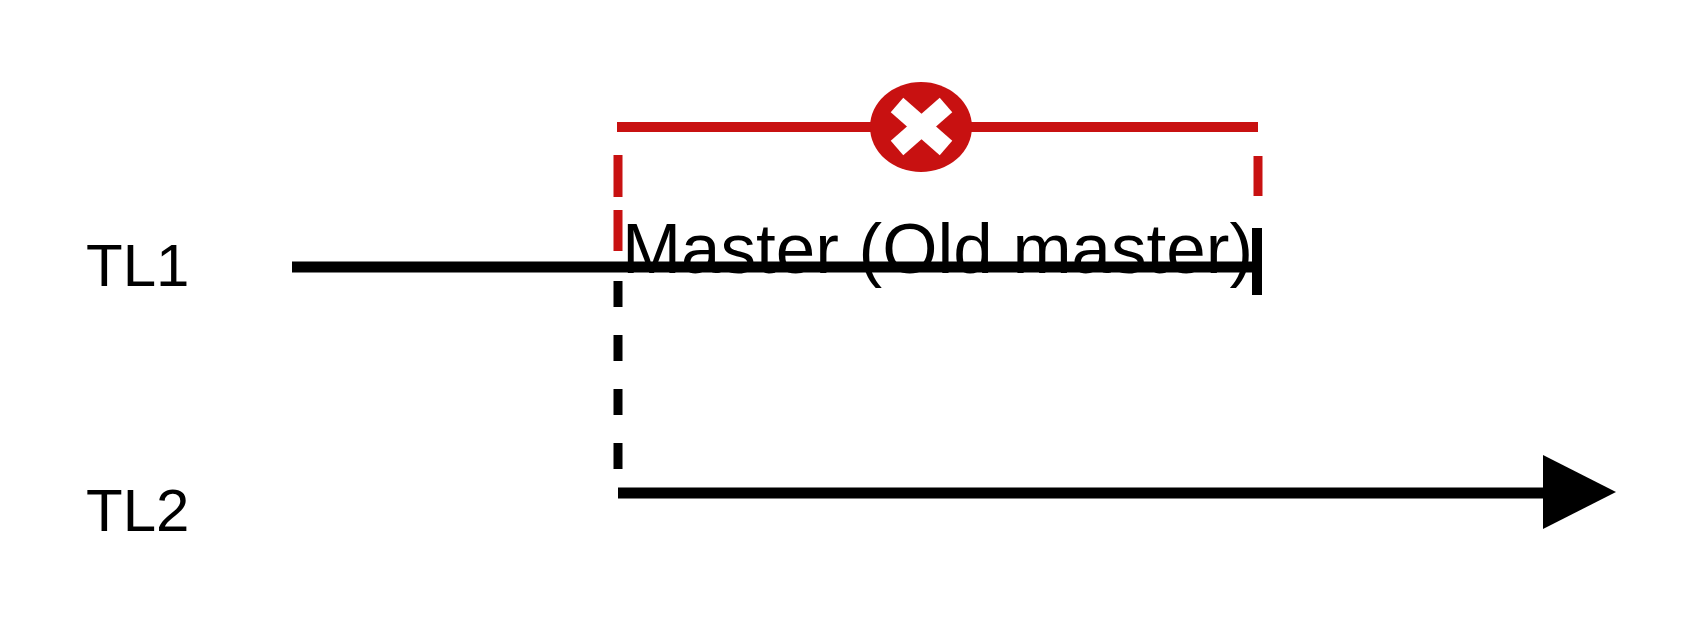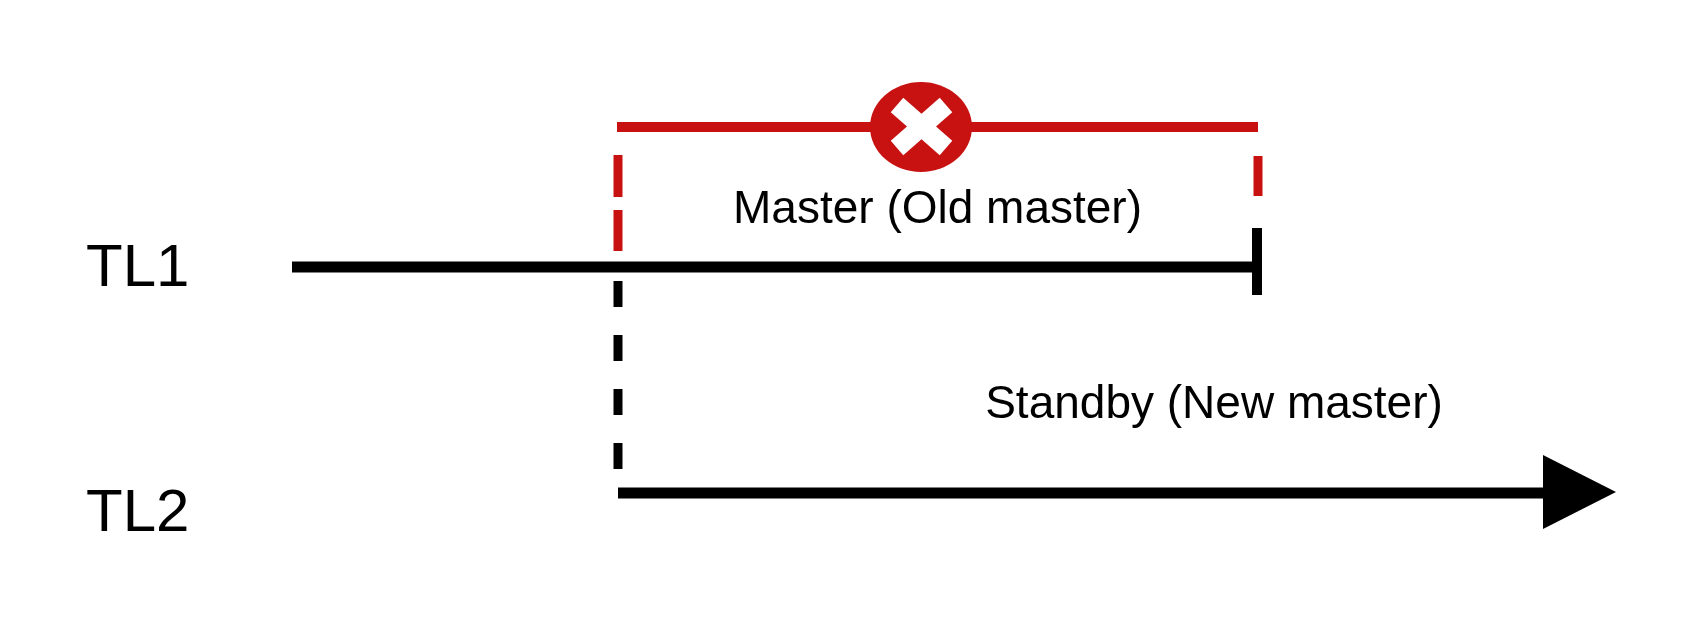--- a/index.html
+++ b/index.html
@@ -24,22 +24,23 @@
     position: absolute;
     color: #000000;
     white-space: nowrap;
     line-height: 1;
   }
   .tl-label {
     font-size: 60px;
     transform: translateY(-52%);
   }
   .annotation {
-    font-size: 46px;
+    font-size: 71px;
     text-align: center;
+    margin-top: 29px;
   }
   .annotation-master {
     left: 617px;
     width: 641px;
     top: 184px;
   }
   .annotation-standby {
     left: 900px;
     width: 628px;
     top: 379px;
@@ -72,15 +73,14 @@
       <line x1="946" y1="105" x2="897" y2="148" stroke-width="19" stroke="#FFFFFF"></line>
     </g>
   </svg>
 
   <div class="txt tl-label tl1-label">TL1</div>
 
   <div class="txt tl-label tl2-label">TL2</div>
 
   <div class="txt annotation annotation-master">Master (Old master)</div>
 
-  <div class="txt annotation annotation-standby">Standby (New master)</div>
 
 </div>
 
 </body></html>

